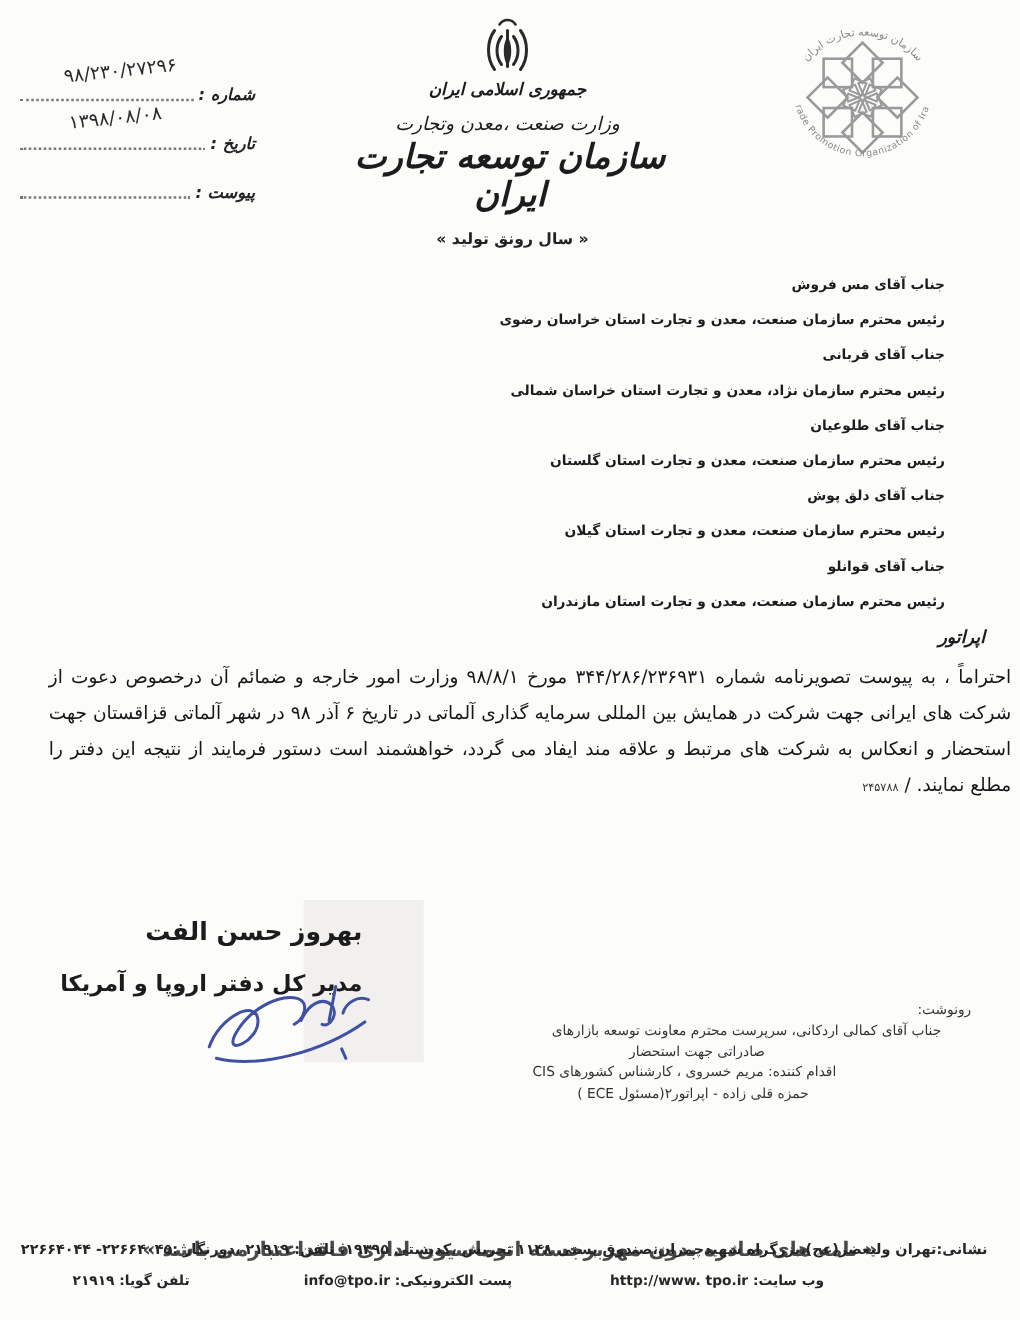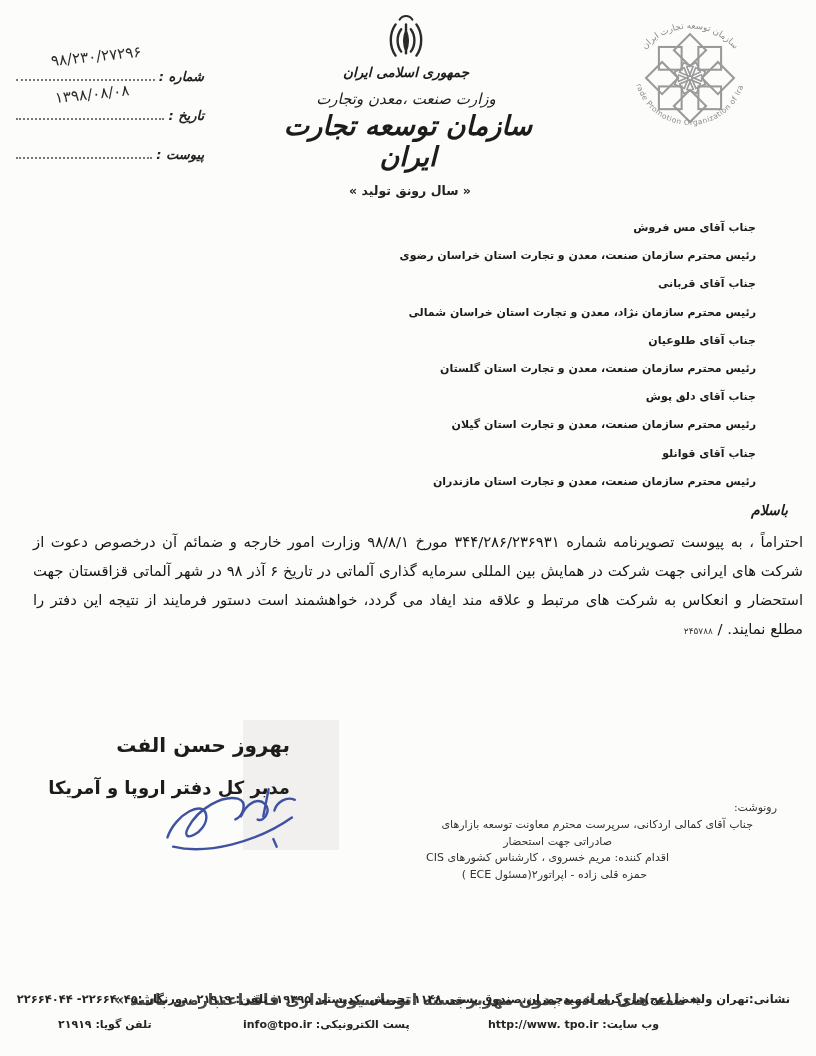--- a/index.html
+++ b/index.html
@@ -30,21 +30,21 @@
   .h-slogan{position:absolute;left:325px;top:183px;width:170px;text-align:center;
     direction:rtl;font-size:12.5px;font-weight:bold;color:#222;}
   .tpo-logo{position:absolute;left:612px;top:14px;}
   
   .recipients{position:absolute;right:60px;top:214px;width:560px;direction:rtl;text-align:right;}
   .recipient{font-size:11px;font-weight:bold;line-height:28.2px;white-space:nowrap;}
   .salutation{position:absolute;right:28px;top:502px;direction:rtl;
     font-size:14px;font-style:italic;font-weight:bold;}
   
   .body-par{
-    position:absolute;left:33px;top:527px;width:770px;direction:rtl;
+    position:absolute;left:39px;top:527px;width:770px;direction:rtl;
     font-size:14.8px;line-height:29px;text-align:justify;color:#161616;
   }
   .body-par .ref{font-size:9px;letter-spacing:0.5px;color:#333;}
   
   .scan-shade{position:absolute;left:243px;top:720px;width:96px;height:130px;background:#f1f0ee;}
   .sig-block{position:absolute;left:130px;top:733px;width:160px;text-align:center;direction:rtl;}
   .sig-name{font-size:20px;font-weight:bold;white-space:nowrap;}
   .sig-title{position:absolute;left:0;top:44px;width:160px;font-size:18px;font-weight:bold;white-space:nowrap;}
   .sig-scribble{position:absolute;left:28px;top:50px;}
   
@@ -182,21 +182,21 @@
     <div class="recipient">جناب آقای قربانی</div>
     <div class="recipient">رئیس محترم سازمان نژاد، معدن و تجارت استان خراسان شمالی</div>
     <div class="recipient">جناب آقای طلوعیان</div>
     <div class="recipient">رئیس محترم سازمان صنعت، معدن و تجارت استان گلستان</div>
     <div class="recipient">جناب آقای دلق پوش</div>
     <div class="recipient">رئیس محترم سازمان صنعت، معدن و تجارت استان گیلان</div>
     <div class="recipient">جناب آقای قوانلو</div>
     <div class="recipient">رئیس محترم سازمان صنعت، معدن و تجارت استان مازندران</div>
   </div>
 
-  <div class="salutation">باسلام</div>
+  <div class="salutation">اپراتور</div>
 
   <div class="body-par">
     <span>احتراماً ، به پیوست تصویرنامه شماره ۳۴۴/۲۸۶/۲۳۶۹۳۱ مورخ ۹۸/۸/۱ وزارت امور خارجه و ضمائم آن درخصوص دعوت از شرکت های ایرانی جهت شرکت در همایش بین المللی سرمایه گذاری آلماتی در تاریخ ۶ آذر ۹۸ در شهر آلماتی قزاقستان جهت استحضار و انعکاس به شرکت های مرتبط و علاقه مند ایفاد می گردد، خواهشمند است دستور فرمایند از نتیجه این دفتر را مطلع نمایند. /</span>
     <span class="ref">۲۴۵۷۸۸</span>
   </div>
 
   <div class="scan-shade"></div>
   <div class="sig-block">
     <div class="sig-name">بهروز حسن الفت</div>
     <div class="sig-title">مدیر کل دفتر اروپا و آمریکا</div>

